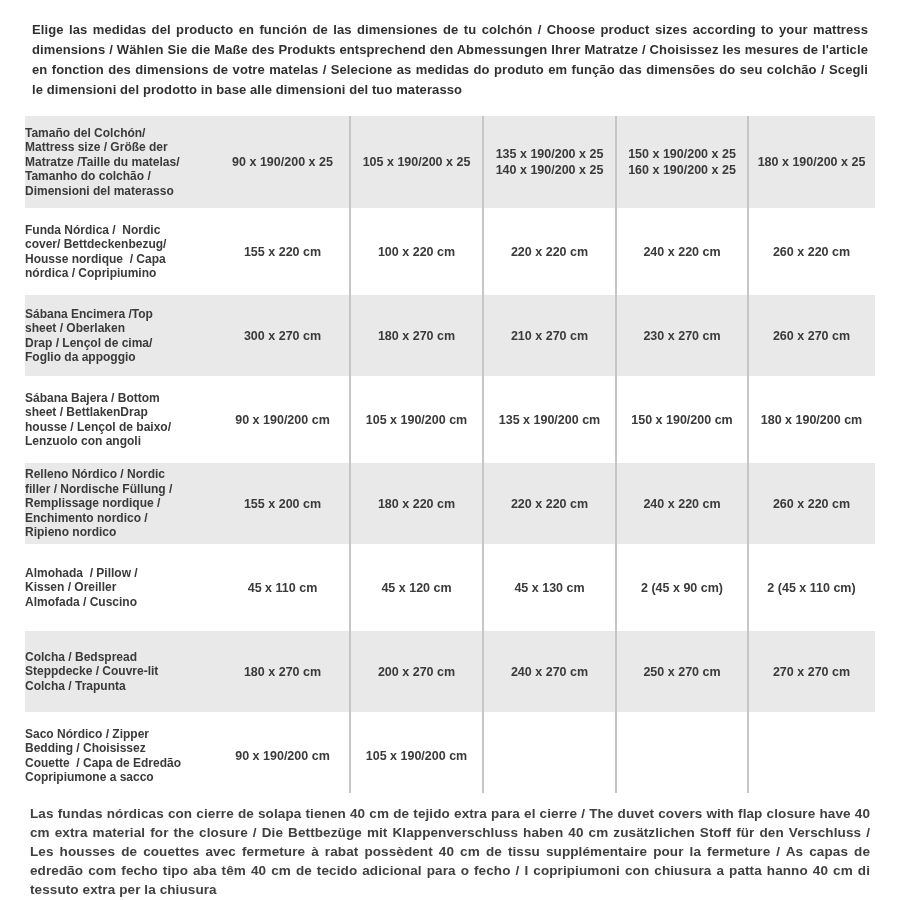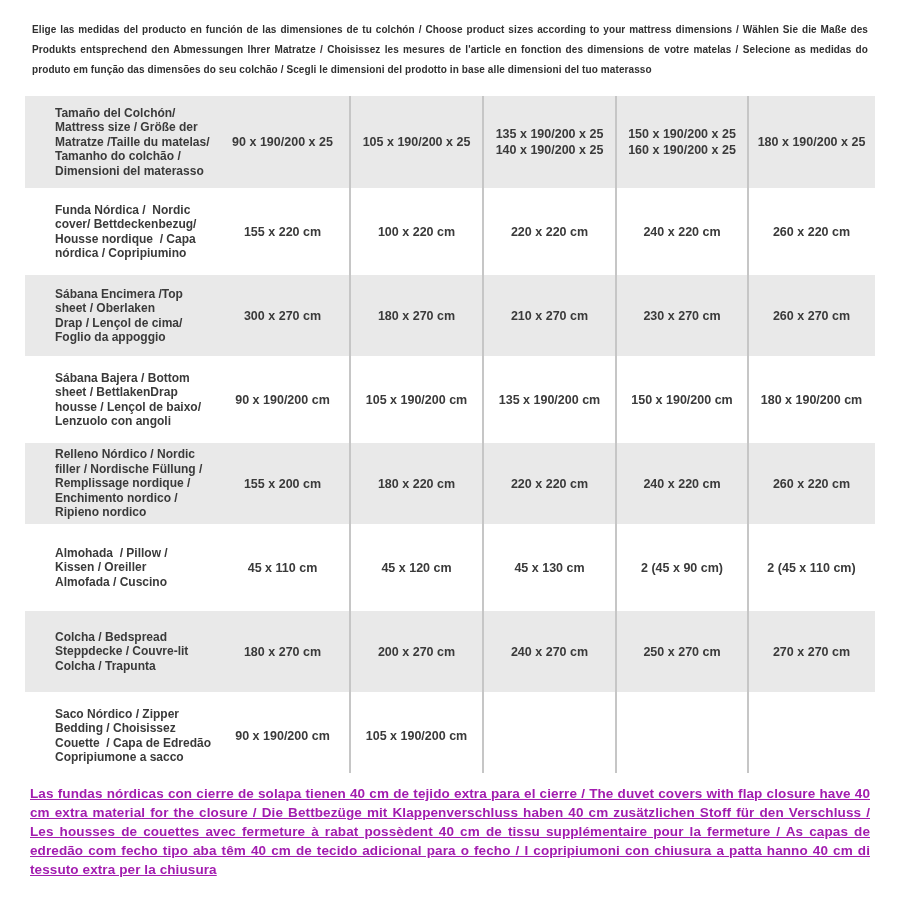--- a/index.html
+++ b/index.html
@@ -4,45 +4,45 @@
 <style>
   html,body{margin:0;padding:0;}
   body{
     width:900px;height:900px;overflow:hidden;background:#ffffff;
     font-family:"Liberation Sans", sans-serif;
     font-weight:bold;color:#3a3a3a;
     -webkit-font-smoothing:antialiased;
   }
   .intro{
     margin:20px 32px 16px 32px;
-    font-size:10px;line-height:20px;
+    font-size:13px;line-height:20px;
     text-align:justify;color:#303030;letter-spacing:0.1px;
   }
   .size-table{position:relative;margin-left:25px;width:850px;}
   .rows .row{
     display:grid;
     grid-template-columns:190px 135px 133px 133px 132px 127px;
     align-items:center;
     margin-bottom:3px;
     min-height:81px;
   }
   .rows .row:first-child{min-height:92px;}
   .rows .row:nth-child(odd){background:var(--shade,#e9e9e9);}
   .cell{white-space:pre;}
-  .cell.label{padding-left:30px;font-size:12px;line-height:14.5px;}
+  .cell.label{font-size:12px;line-height:14.5px;}
   .cell.val{text-align:center;font-size:12.5px;line-height:16px;}
   .vlines i{position:absolute;top:0;bottom:3px;width:2px;background:var(--divider,#c6c6c6);}
   .vlines i:nth-child(1){left:324px;}
   .vlines i:nth-child(2){left:457px;}
   .vlines i:nth-child(3){left:590px;}
   .vlines i:nth-child(4){left:722px;}
   .footnote{
     margin:8px 30px 0 30px;
     font-size:13.5px;line-height:19px;
-    text-align:justify;color:#a21caf;letter-spacing:0.1px;text-decoration:underline;
+    text-align:justify;color:#404040;letter-spacing:0.1px;
   }
 </style>
 </head>
 <body style="--shade: #e9e9e9; --divider: #c6c6c6; --bar: #111111; color: rgb(58, 58, 58);">
 
 <p class="intro">Elige las medidas del producto en función de las dimensiones de tu colchón / Choose product sizes according to your mattress dimensions / Wählen Sie die Maße des Produkts entsprechend den Abmessungen Ihrer Matratze / Choisissez les mesures de l'article en fonction des dimensions de votre matelas / Selecione as medidas do produto em função das dimensões do seu colchão / Scegli le dimensioni del prodotto in base alle dimensioni del tuo materasso</p>
 
 <div class="size-table">
   <div class="rows">
       <div class="row">

